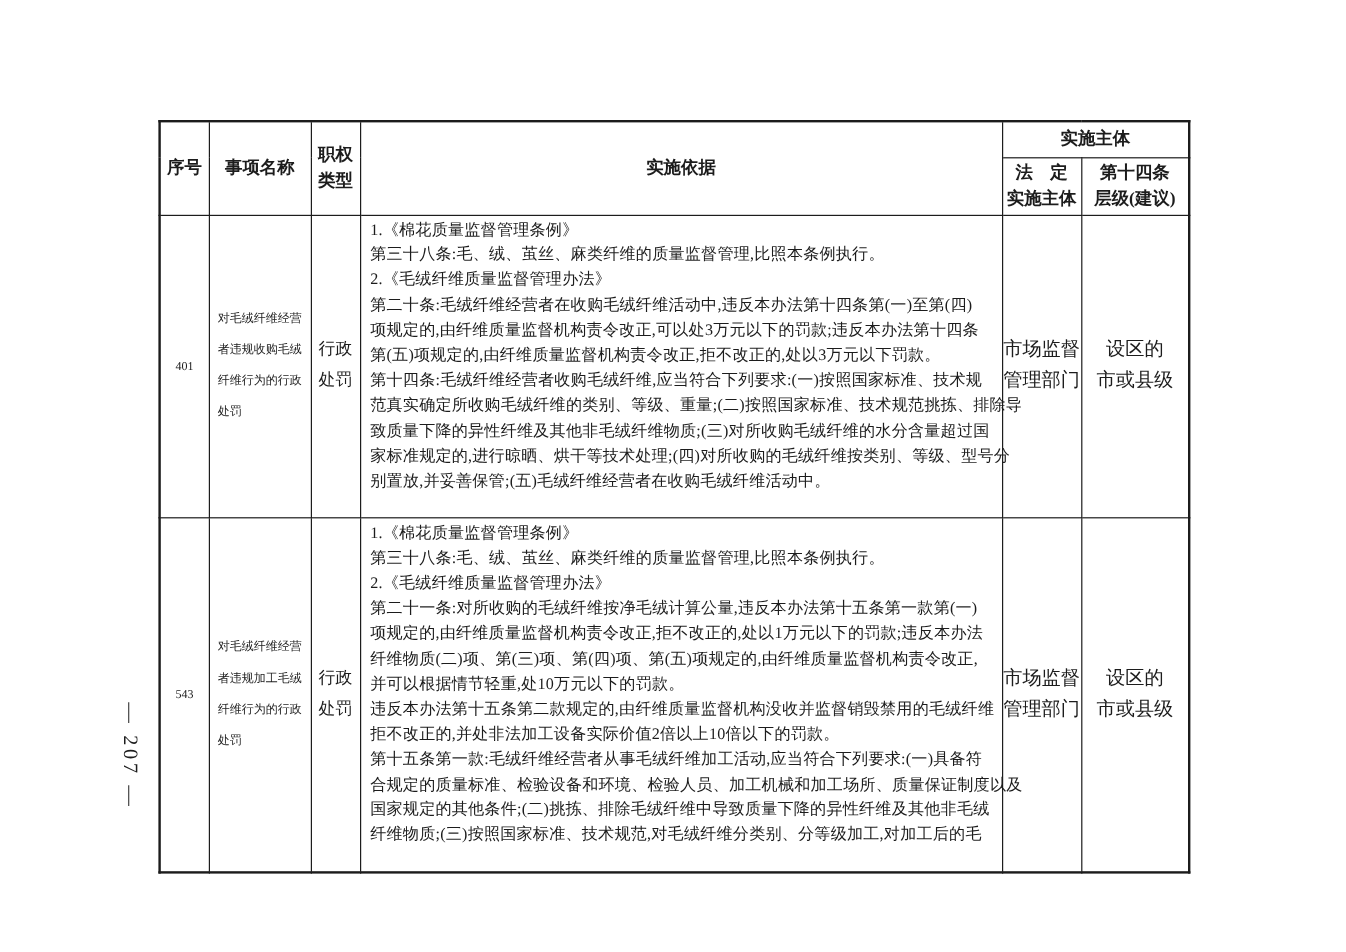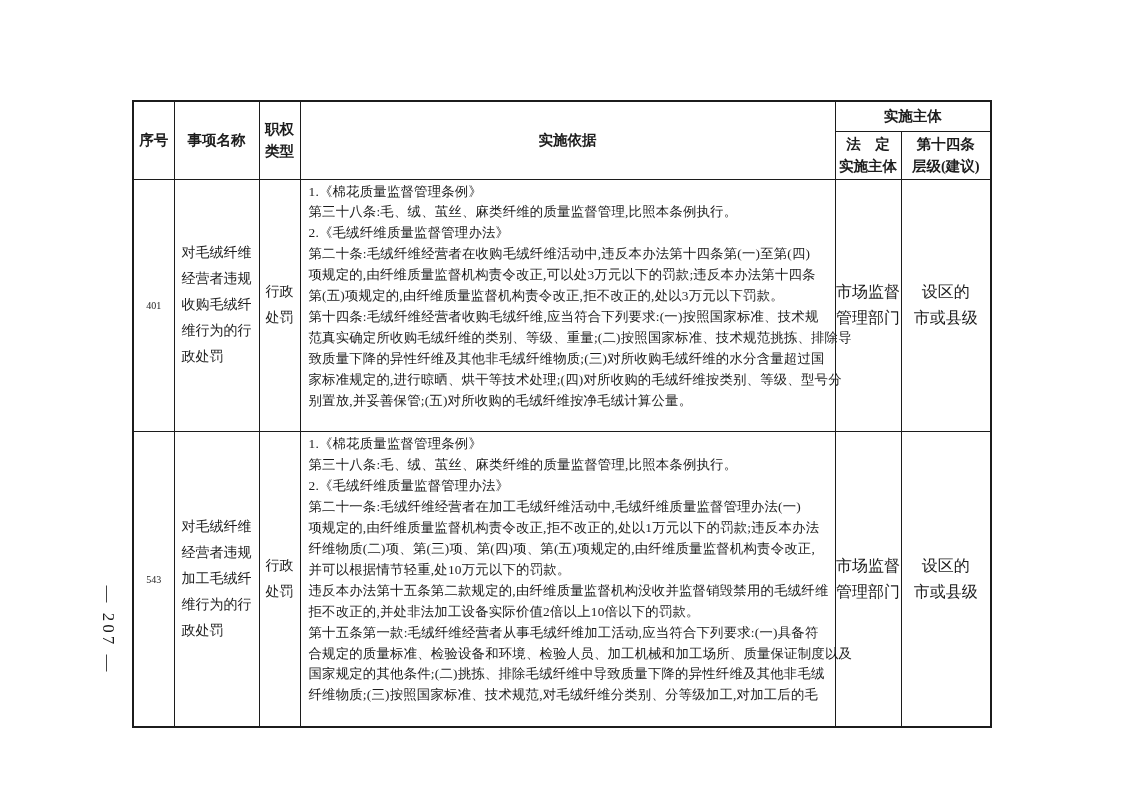--- a/index.html
+++ b/index.html
@@ -53,21 +53,21 @@
   tr.hdr-row-1 { height: 30px; }
   tr.hdr-row-2 { height: 48px; }
   td.cell-seq {
     text-align: center;
     vertical-align: middle;
     font-size: 10px;
   }
   td.cell-name {
     text-align: center;
     vertical-align: middle;
-    font-size: 14px;
+    font-size: 10px;
   }
   td.cell-name .name-inner {
     width: 70px;
     margin: 0 auto;
     line-height: 26px;
     text-align: left;
     word-break: break-all;
   }
   td.cell-auth {
     text-align: center;
@@ -151,21 +151,21 @@
           <div class="basis-line">1.《棉花质量监督管理条例》</div>
           <div class="basis-line">第三十八条:毛、绒、茧丝、麻类纤维的质量监督管理,比照本条例执行。</div>
           <div class="basis-line">2.《毛绒纤维质量监督管理办法》</div>
           <div class="basis-line">第二十条:毛绒纤维经营者在收购毛绒纤维活动中,违反本办法第十四条第(一)至第(四)</div>
           <div class="basis-line">项规定的,由纤维质量监督机构责令改正,可以处3万元以下的罚款;违反本办法第十四条</div>
           <div class="basis-line">第(五)项规定的,由纤维质量监督机构责令改正,拒不改正的,处以3万元以下罚款。</div>
           <div class="basis-line">第十四条:毛绒纤维经营者收购毛绒纤维,应当符合下列要求:(一)按照国家标准、技术规</div>
           <div class="basis-line">范真实确定所收购毛绒纤维的类别、等级、重量;(二)按照国家标准、技术规范挑拣、排除导</div>
           <div class="basis-line">致质量下降的异性纤维及其他非毛绒纤维物质;(三)对所收购毛绒纤维的水分含量超过国</div>
           <div class="basis-line">家标准规定的,进行晾晒、烘干等技术处理;(四)对所收购的毛绒纤维按类别、等级、型号分</div>
-          <div class="basis-line">别置放,并妥善保管;(五)对所收购的毛绒纤维按净毛绒计算公量。</div>
+          <div class="basis-line">别置放,并妥善保管;(五)毛绒纤维经营者在收购毛绒纤维活动中。</div>
         </div>
       </td>
       <td class="cell-subject">
         <div>市场监督</div>
         <div>管理部门</div>
       </td>
       <td class="cell-level">
         <div>设区的</div>
         <div>市或县级</div>
       </td>
@@ -176,21 +176,21 @@
         <div class="name-inner">对毛绒纤维经营者违规加工毛绒纤维行为的行政处罚</div>
       </td>
       <td class="cell-auth">
         <div class="auth-inner">行政处罚</div>
       </td>
       <td class="cell-basis">
         <div class="basis-inner">
           <div class="basis-line">1.《棉花质量监督管理条例》</div>
           <div class="basis-line">第三十八条:毛、绒、茧丝、麻类纤维的质量监督管理,比照本条例执行。</div>
           <div class="basis-line">2.《毛绒纤维质量监督管理办法》</div>
-          <div class="basis-line">第二十一条:毛绒纤维经营者在加工毛绒纤维活动中,毛绒纤维质量监督管理办法(一)</div>
+          <div class="basis-line">第二十一条:对所收购的毛绒纤维按净毛绒计算公量,违反本办法第十五条第一款第(一)</div>
           <div class="basis-line">项规定的,由纤维质量监督机构责令改正,拒不改正的,处以1万元以下的罚款;违反本办法</div>
           <div class="basis-line">纤维物质(二)项、第(三)项、第(四)项、第(五)项规定的,由纤维质量监督机构责令改正,</div>
           <div class="basis-line">并可以根据情节轻重,处10万元以下的罚款。</div>
           <div class="basis-line">违反本办法第十五条第二款规定的,由纤维质量监督机构没收并监督销毁禁用的毛绒纤维</div>
           <div class="basis-line">拒不改正的,并处非法加工设备实际价值2倍以上10倍以下的罚款。</div>
           <div class="basis-line">第十五条第一款:毛绒纤维经营者从事毛绒纤维加工活动,应当符合下列要求:(一)具备符</div>
           <div class="basis-line">合规定的质量标准、检验设备和环境、检验人员、加工机械和加工场所、质量保证制度以及</div>
           <div class="basis-line">国家规定的其他条件;(二)挑拣、排除毛绒纤维中导致质量下降的异性纤维及其他非毛绒</div>
           <div class="basis-line">纤维物质;(三)按照国家标准、技术规范,对毛绒纤维分类别、分等级加工,对加工后的毛</div>
         </div>

